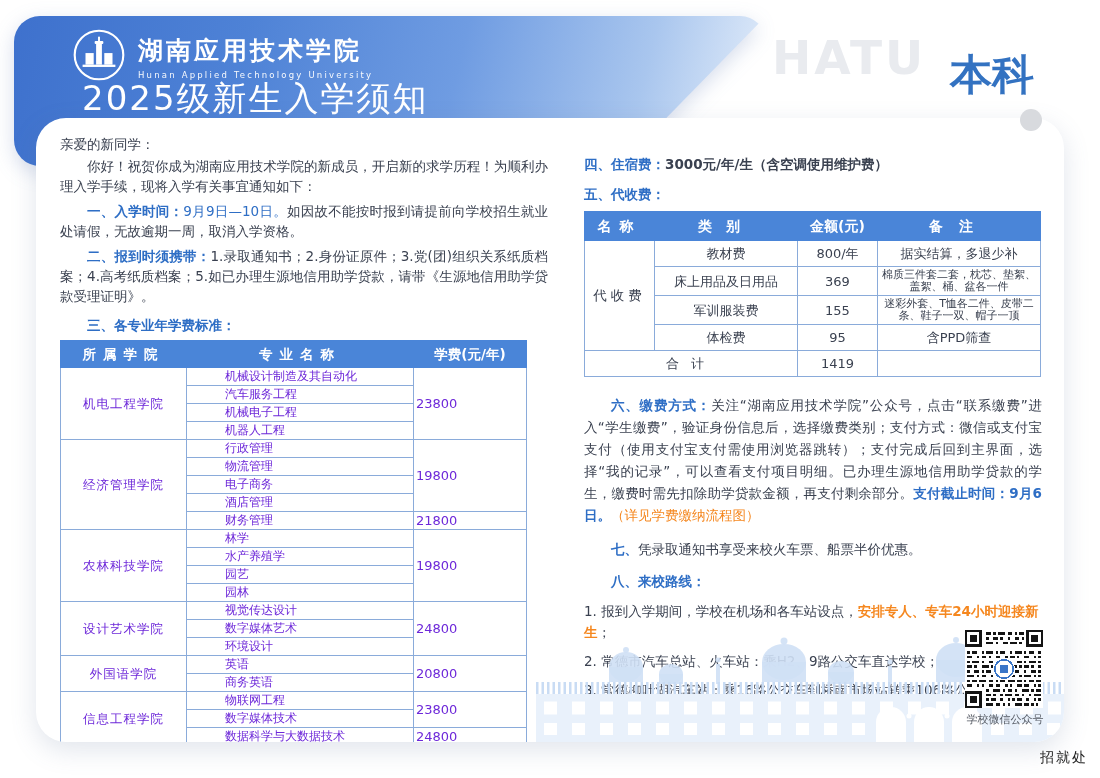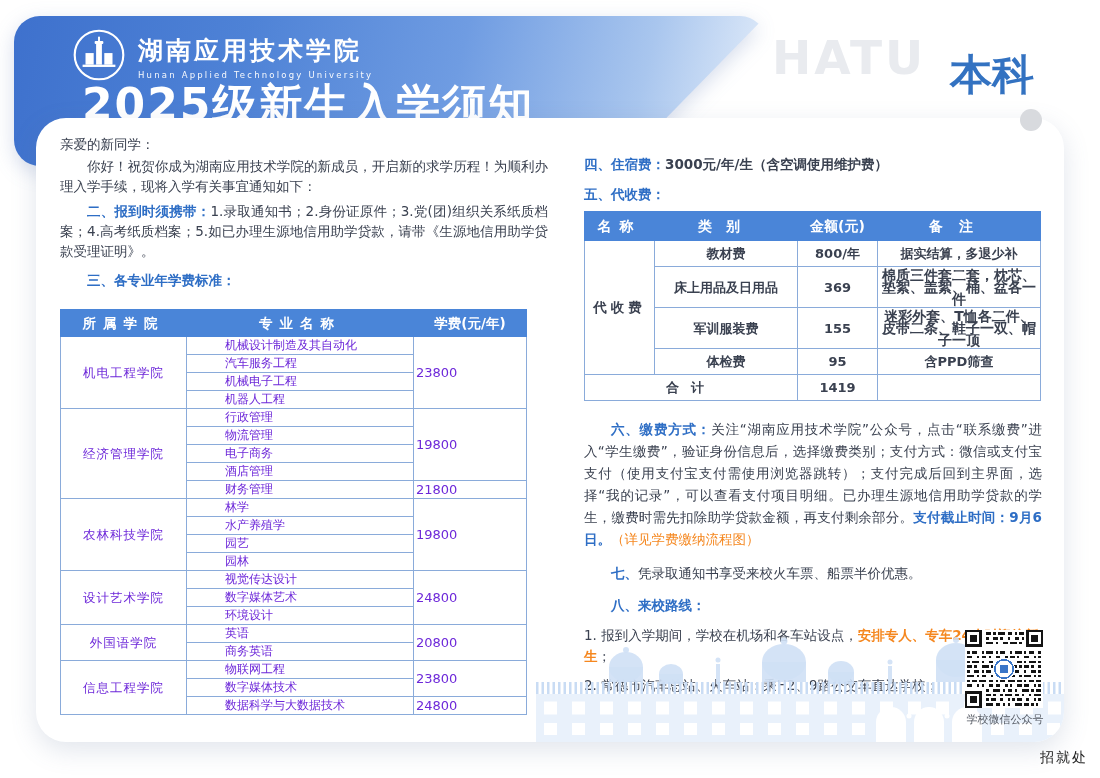--- a/index.html
+++ b/index.html
@@ -17,21 +17,21 @@
     border-radius:26px;
     background:linear-gradient(103deg,#3e71cd 0%,#4e82d6 30%,#6f9ce2 58%,#a9c6ee 82%,#e9f1fb 100%);
     clip-path:polygon(0 0,100% 0,80.5% 100%,0 100%);
   }
   .logo-row { position:absolute; left:58px; top:12px; display:flex; align-items:flex-start; }
   .logo-svg { width:54px; height:54px; }
   .school-names { margin-left:12px; padding-top:6px; color:#fff; }
   .school-cn { font-size:25px; font-weight:bold; letter-spacing:3px; }
   .school-en { font-size:8.5px; letter-spacing:2.2px; margin-top:3px; opacity:.95; }
   .banner-title { position:absolute; left:68px; top:60px; color:#ffffff;
-    font-size:44px; font-weight:700; letter-spacing:2px; }
+    font-size:34px; font-weight:400; letter-spacing:2px; }
   
   .hatu { position:absolute; left:772px; top:30px; font-size:47px; font-weight:800;
     letter-spacing:3px; color:#e9ebef; z-index:0; }
   .benke { position:absolute; left:950px; top:47px; font-size:42px; font-weight:800;
     color:#3372c1; z-index:0; }
   .corner-dot { position:absolute; left:1020px; top:109px; width:22px; height:22px;
     border-radius:50%; background:#d8dade; z-index:3; }
   
   .card {
     position:absolute; left:36px; top:118px; width:1028px; height:624px;
@@ -46,44 +46,44 @@
   .bl { color:#2e6ec5; font-weight:bold;text-align:center; }
   .blue-text { color:#2e6ec5; }
   .orange-text { color:#f5871f; }
   .orange-bold { color:#f5871f; font-weight:bold; }
   .semib { font-weight:600; }
   .just { text-align:justify; }
   .salutation { margin:0 0 2px; }
   .intro-p { margin:0 0 5px; }
   .p1 { margin:0 0 5px; }
   .p2 { margin:0 0 9px; }
-  .p3 { margin:0 0 19px; }
+  .p3 { margin:0 0 5px; }
   
   .tuition { width:466px; border-collapse:collapse; table-layout:fixed;padding-left:48px; }
   .tuition th {
     background:#4a85d8; color:#fff; font-size:13.5px; font-weight:bold;
     height:27px; border:1px solid #4a85d8; letter-spacing:7px;
   }
   .tuition th.fee-h { letter-spacing:0; }
   .tuition td { border:1px solid #8aabda; font-size:12px; height:16px;
     line-height:15px; padding:1px 2px; color:#6d28d9; }
   .tuition td.college { text-align:center; letter-spacing:1px; font-size:12.5px; }
   .tuition td.major   { text-align:left; padding-left:38px; }
   .tuition td.fee     { text-align:left; font-size:13px; }
   
   .fees { width:456px; border-collapse:collapse; table-layout:fixed; margin:5px 0 17px; }
   .fees th { background:#4a85d8; color:#fff; font-size:14px; font-weight:bold;
     height:29px; border:1px solid #4a85d8; }
   .fees th.h-name { letter-spacing:8px; }
   .fees th.h-cat  { letter-spacing:14px; }
   .fees th.h-note { letter-spacing:16px; }
   .fees td { border:1px solid #8aabda; text-align:center; font-size:13px;
-    padding:2px 3px; color:#3a4150; vertical-align:middle;font-weight:bold; }
+    padding:2px 3px; color:#3a4150; vertical-align:middle; }
   .fees td.cat-name { font-size:13.5px; letter-spacing:4px; }
-  .fees td.note-small { font-size:14px; line-height:12px; }
+  .fees td.note-small { font-size:11px; line-height:12px; }
   .fees td.total-label { letter-spacing:12px; }
   .s4 { margin:0 0 9px; }
   .s5 { margin:0 0 6px; }
   .s6 { margin:0 0 13px; line-height:22px; }
   .s7 { margin:0 0 11px; }
   .s8 { margin:0 0 9px; }
   .route { margin:0 0 8px; }
   .s9 { margin:0 0 9px; }
   
   .skyline { position:absolute; left:500px; top:516px; width:528px; height:108px; z-index:1; }
@@ -159,20 +159,21 @@
       <path d="M378 108 v-20 a15 15 0 0 1 30 0 v20 z" fill="#ffffff"></path>
       <path d="M416 108 v-20 a15 15 0 0 1 30 0 v20 z" fill="#ffffff"></path>
       <circle cx="373" cy="82" r="2.5" fill="#ffffff"></circle>
       <circle cx="411" cy="82" r="2.5" fill="#ffffff"></circle>
       <line x1="455" y1="95" x2="528" y2="95" stroke="#ffffff" stroke-width="12" stroke-dasharray="13 15"></line>
     </svg>
 
     <div class="col-left">
       <p class="salutation">亲爱的新同学：</p>
       <p class="intro-p ind just">你好！祝贺你成为湖南应用技术学院的新成员，开启新的求学历程！为顺利办理入学手续，现将入学有关事宜通知如下：</p>
+      <p class="p1 ind just"><span class="bl">一、入学时间：</span><span class="blue-text">9月9日—10日。</span><span>如因故不能按时报到请提前向学校招生就业处请假，无故逾期一周，取消入学资格。</span></p>
       <p class="p2 ind just"><span class="bl">二、报到时须携带：</span><span>1.录取通知书；2.身份证原件；3.党(团)组织关系纸质档案；4.高考纸质档案；5.如已办理生源地信用助学贷款，请带《生源地信用助学贷款受理证明》。</span></p>
       <p class="p3 ind"><span class="bl">三、各专业年学费标准：</span></p>
 
       <table class="tuition">
         <colgroup>
             <col style="width:126px">
             <col style="width:227px">
             <col style="width:113px">
           </colgroup>
         <thead>

